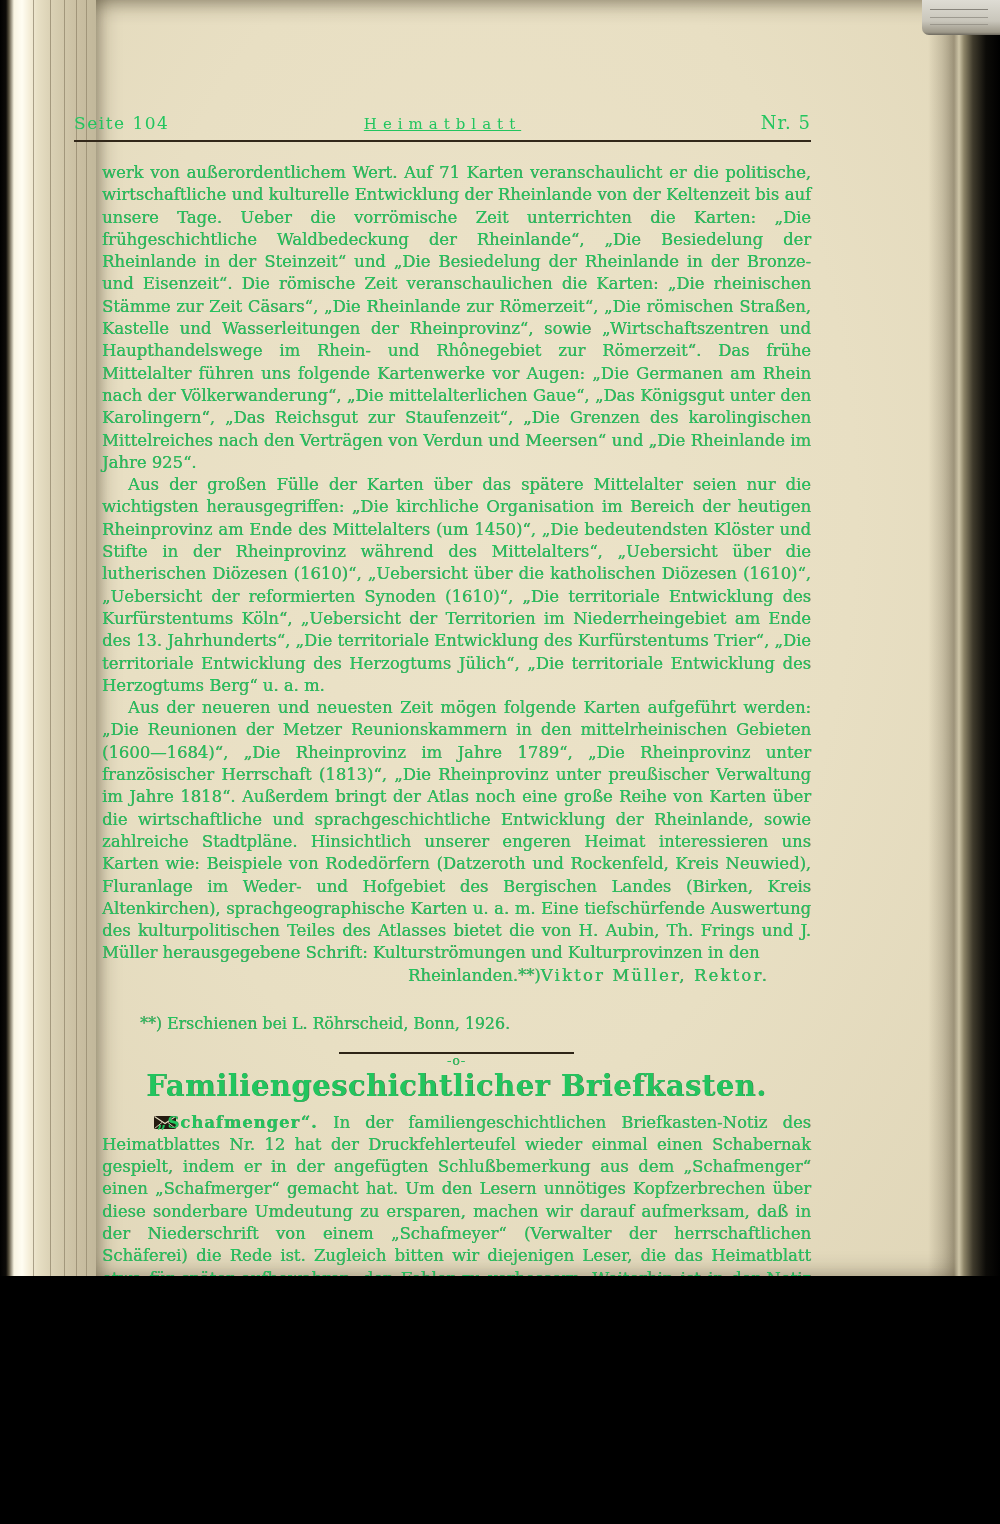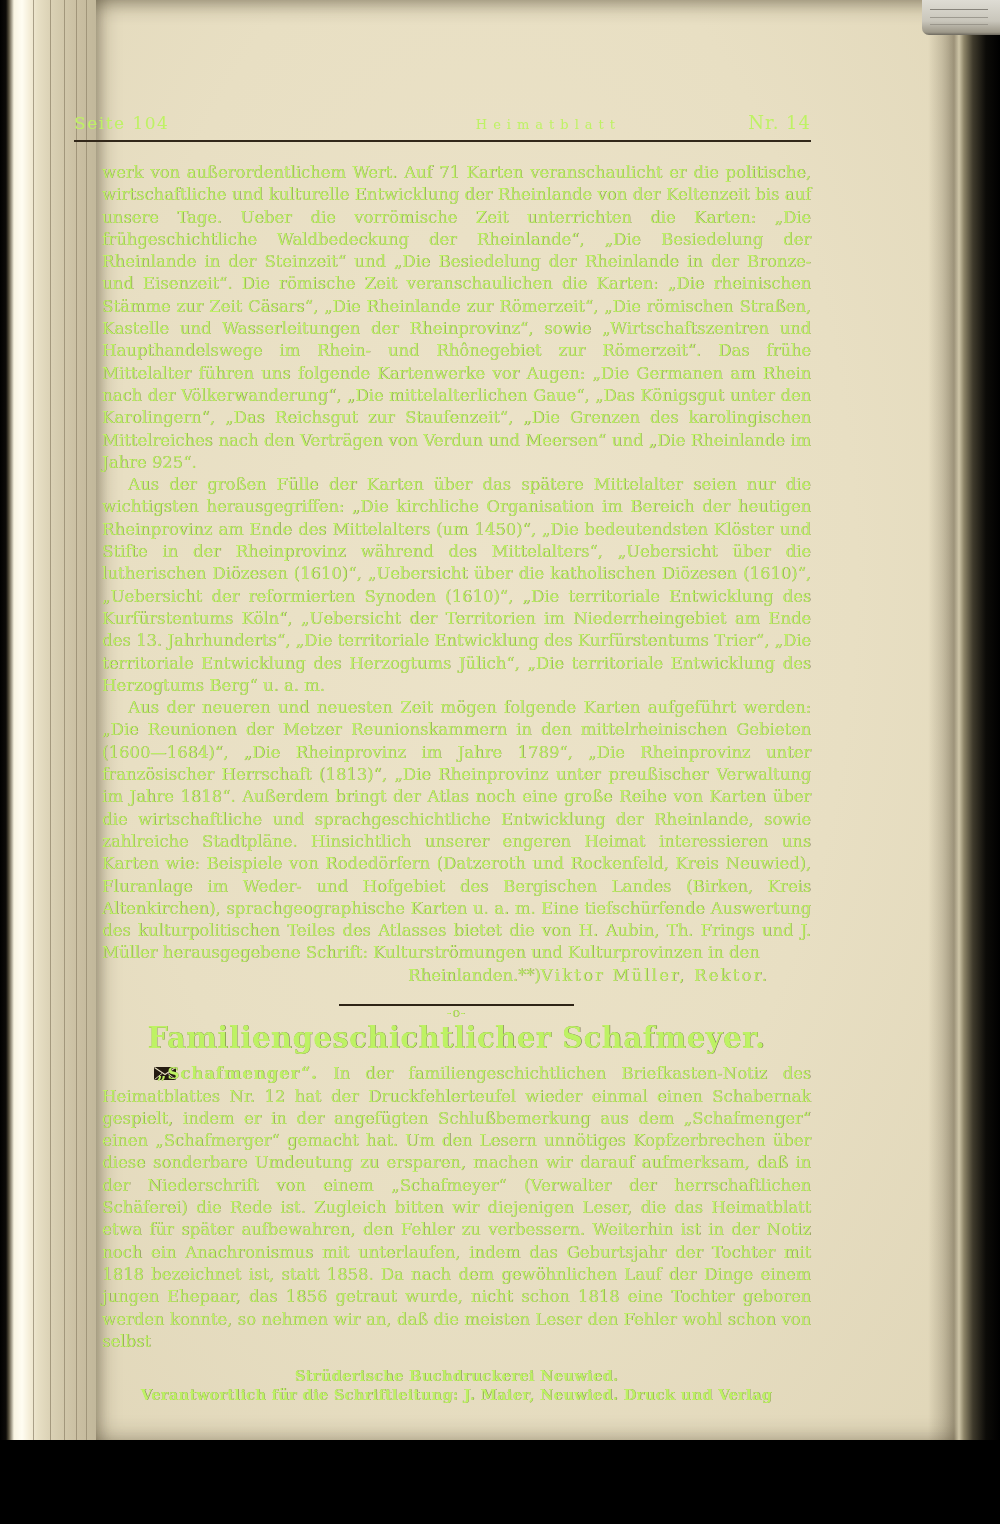--- a/index.html
+++ b/index.html
@@ -1,20 +1,20 @@
 <!DOCTYPE html>
 <html><head>
 <meta charset="utf-8">
 <style>
   html,body{margin:0;padding:0;background:#000;}
   .scan{
-    position:relative;width:1000px;height:1440px;overflow:hidden;
+    position:relative;width:1000px;height:1276px;overflow:hidden;
     background:#000;
     font-family:"DejaVu Serif","Liberation Serif",serif;
-    color:#bef264;
+    color:#22c55e;
   }
   
   .stack{
     position:absolute;left:0;top:0;width:96px;height:100%;
     background:linear-gradient(90deg,
       #000 0px,#0d0b08 6px,#5a5340 9px,#f8f4e2 14px,#fffdf2 22px,
       #f3ecd6 30px,#e7dfc4 38px,#ddd4b8 48px,#d5ccaf 58px,
       #cfc5a8 68px,#cabfa2 78px,#c5bb9e 88px,#c2b89b 96px);
   }
   .stack::after{
@@ -51,21 +51,21 @@
   .corner-patch::after{
     content:"";position:absolute;left:8px;top:9px;width:58px;height:1px;
     background:rgba(70,66,58,.55);
     box-shadow:0 8px 0 rgba(70,66,58,.35), 0 15px 0 rgba(70,66,58,.28);
   }
 
   .content{position:absolute;left:74px;top:112px;width:737px;z-index:2;}
 
   .masthead{display:flex;align-items:baseline;}
   .mh-left{width:190px;font-size:17px;letter-spacing:1.5px;}
-  .mh-center{flex:1;text-align:right;font-size:13px;letter-spacing:6px;}
+  .mh-center{flex:1;text-align:center;font-size:15px;letter-spacing:6px;text-decoration:underline;}
   .mh-right{width:190px;text-align:right;font-size:18px;letter-spacing:1px;}
   .rule{border-bottom:2px solid #32281a;margin-top:7px;}
 
   .bodytext{
     margin-top:20px;font-size:16.4px;line-height:22.3px;text-align:justify;
     text-shadow:0.3px 0 0 rgba(36,27,16,.6);
     margin-left:28px;
   }
   .para{margin:0;}
   .indent{text-indent:26px;}
@@ -99,41 +99,42 @@
   <div class="stack"></div>
   <div class="surface"></div>
   <div class="right-edge"></div>
   <div class="corner-patch"></div>
 
   <div class="content">
 
     <div class="masthead">
       <span class="mh-left">Seite 104</span>
       <span class="mh-center">Heimatblatt</span>
-      <span class="mh-right">Nr. 14</span>
+      <span class="mh-right">Nr. 5</span>
     </div>
     <div class="rule"></div>
 
     <div class="bodytext">
       <p class="para">werk von außerordentlichem Wert. Auf 71 Karten veranschaulicht er die politische, wirtschaftliche und kulturelle Entwicklung der Rheinlande von der Keltenzeit bis auf unsere Tage. Ueber die vorrömische Zeit unterrichten die Karten: „Die frühgeschichtliche Waldbedeckung der Rheinlande“, „Die Besiedelung der Rheinlande in der Steinzeit“ und „Die Besiedelung der Rheinlande in der Bronze- und Eisenzeit“. Die römische Zeit veranschaulichen die Karten: „Die rheinischen Stämme zur Zeit Cäsars“, „Die Rheinlande zur Römerzeit“, „Die römischen Straßen, Kastelle und Wasserleitungen der Rheinprovinz“, sowie „Wirtschaftszentren und Haupthandelswege im Rhein- und Rhônegebiet zur Römerzeit“. Das frühe Mittelalter führen uns folgende Kartenwerke vor Augen: „Die Germanen am Rhein nach der Völkerwanderung“, „Die mittelalterlichen Gaue“, „Das Königsgut unter den Karolingern“, „Das Reichsgut zur Staufenzeit“, „Die Grenzen des karolingischen Mittelreiches nach den Verträgen von Verdun und Meersen“ und „Die Rheinlande im Jahre 925“.</p>
       <p class="para indent">Aus der großen Fülle der Karten über das spätere Mittelalter seien nur die wichtigsten herausgegriffen: „Die kirchliche Organisation im Bereich der heutigen Rheinprovinz am Ende des Mittelalters (um 1450)“, „Die bedeutendsten Klöster und Stifte in der Rheinprovinz während des Mittelalters“, „Uebersicht über die lutherischen Diözesen (1610)“, „Uebersicht über die katholischen Diözesen (1610)“, „Uebersicht der reformierten Synoden (1610)“, „Die territoriale Entwicklung des Kurfürstentums Köln“, „Uebersicht der Territorien im Niederrheingebiet am Ende des 13. Jahrhunderts“, „Die territoriale Entwicklung des Kurfürstentums Trier“, „Die territoriale Entwicklung des Herzogtums Jülich“, „Die territoriale Entwicklung des Herzogtums Berg“ u. a. m.</p>
       <p class="para indent">Aus der neueren und neuesten Zeit mögen folgende Karten aufgeführt werden: „Die Reunionen der Metzer Reunionskammern in den mittelrheinischen Gebieten (1600—1684)“, „Die Rheinprovinz im Jahre 1789“, „Die Rheinprovinz unter französischer Herrschaft (1813)“, „Die Rheinprovinz unter preußischer Verwaltung im Jahre 1818“. Außerdem bringt der Atlas noch eine große Reihe von Karten über die wirtschaftliche und sprachgeschichtliche Entwicklung der Rheinlande, sowie zahlreiche Stadtpläne. Hinsichtlich unserer engeren Heimat interessieren uns Karten wie: Beispiele von Rodedörfern (Datzeroth und Rockenfeld, Kreis Neuwied), Fluranlage im Weder- und Hofgebiet des Bergischen Landes (Birken, Kreis Altenkirchen), sprachgeographische Karten u. a. m. Eine tiefschürfende Auswertung des kulturpolitischen Teiles des Atlasses bietet die von H. Aubin, Th. Frings und J. Müller herausgegebene Schrift: Kulturströmungen und Kulturprovinzen in den</p>
 
       <div class="sigline">
         <span>Rheinlanden.**)</span>
         <span class="sig">Viktor Müller, Rektor.</span>
       </div>
 
+      <p class="footnote">**) Erschienen bei L. Röhrscheid, Bonn, 1926.</p>
 
       <div class="divider">
         <div class="divider-line"></div>
         <div class="divider-o">-o-</div>
       </div>
 
-      <h2 class="section-title">Familiengeschichtlicher Schafmeyer.</h2>
+      <h2 class="section-title">Familiengeschichtlicher Briefkasten.</h2>
 
       <p class="para lead-para">
         <span class="envelope">
           <svg width="22" height="13" viewBox="0 0 22 13" xmlns="http://www.w3.org/2000/svg">
             <rect x="0" y="0" width="22" height="13" fill="#241b10"></rect>
             <path d="M0.5,0.5 L11,7.5 L21.5,0.5" fill="none" stroke="#e8dfc3" stroke-width="1.1"></path>
             <path d="M0.5,12.5 L8,6.5 M21.5,12.5 L14,6.5" fill="none" stroke="#e8dfc3" stroke-width="0.9"></path>
           </svg>
         </span><b class="lead">„Schafmenger“.</b>
         <span>In der familiengeschichtlichen Briefkasten-Notiz des Heimatblattes Nr. 12 hat der Druckfehlerteufel wieder einmal einen Schabernak gespielt, indem er in der angefügten Schlußbemerkung aus dem „Schafmenger“ einen „Schafmerger“ gemacht hat. Um den Lesern unnötiges Kopfzerbrechen über diese sonderbare Umdeutung zu ersparen, machen wir darauf aufmerksam, daß in der Niederschrift von einem „Schafmeyer“ (Verwalter der herrschaftlichen Schäferei) die Rede ist. Zugleich bitten wir diejenigen Leser, die das Heimatblatt etwa für später aufbewahren, den Fehler zu verbessern. Weiterhin ist in der Notiz noch ein Anachronismus mit unterlaufen, indem das Geburtsjahr der Tochter mit 1818 bezeichnet ist, statt 1858. Da nach dem gewöhnlichen Lauf der Dinge einem jungen Ehepaar, das 1856 getraut wurde, nicht schon 1818 eine Tochter geboren werden konnte, so nehmen wir an, daß die meisten Leser den Fehler wohl schon von selbst</span>

